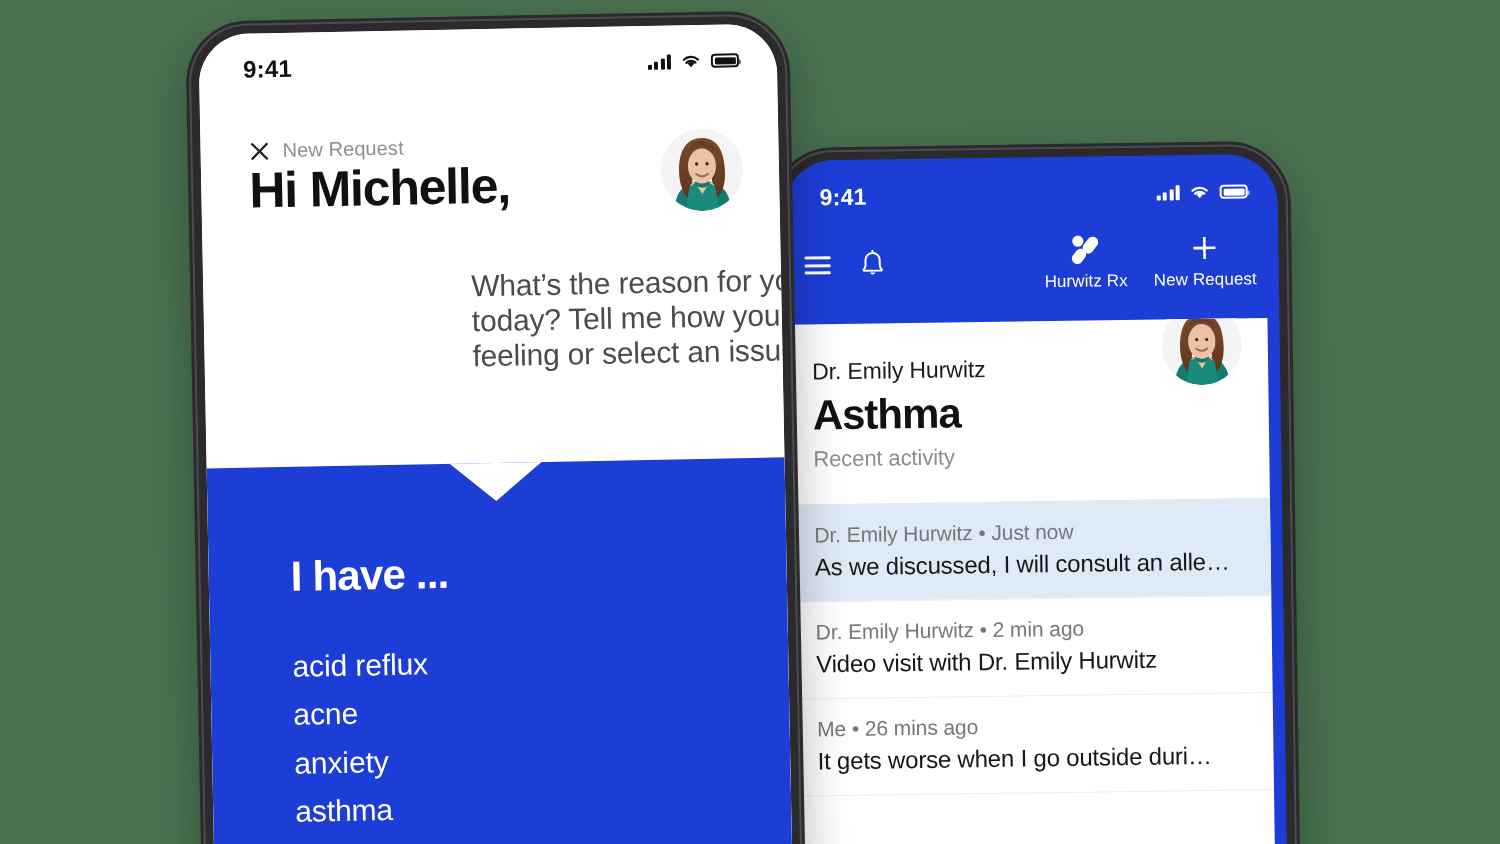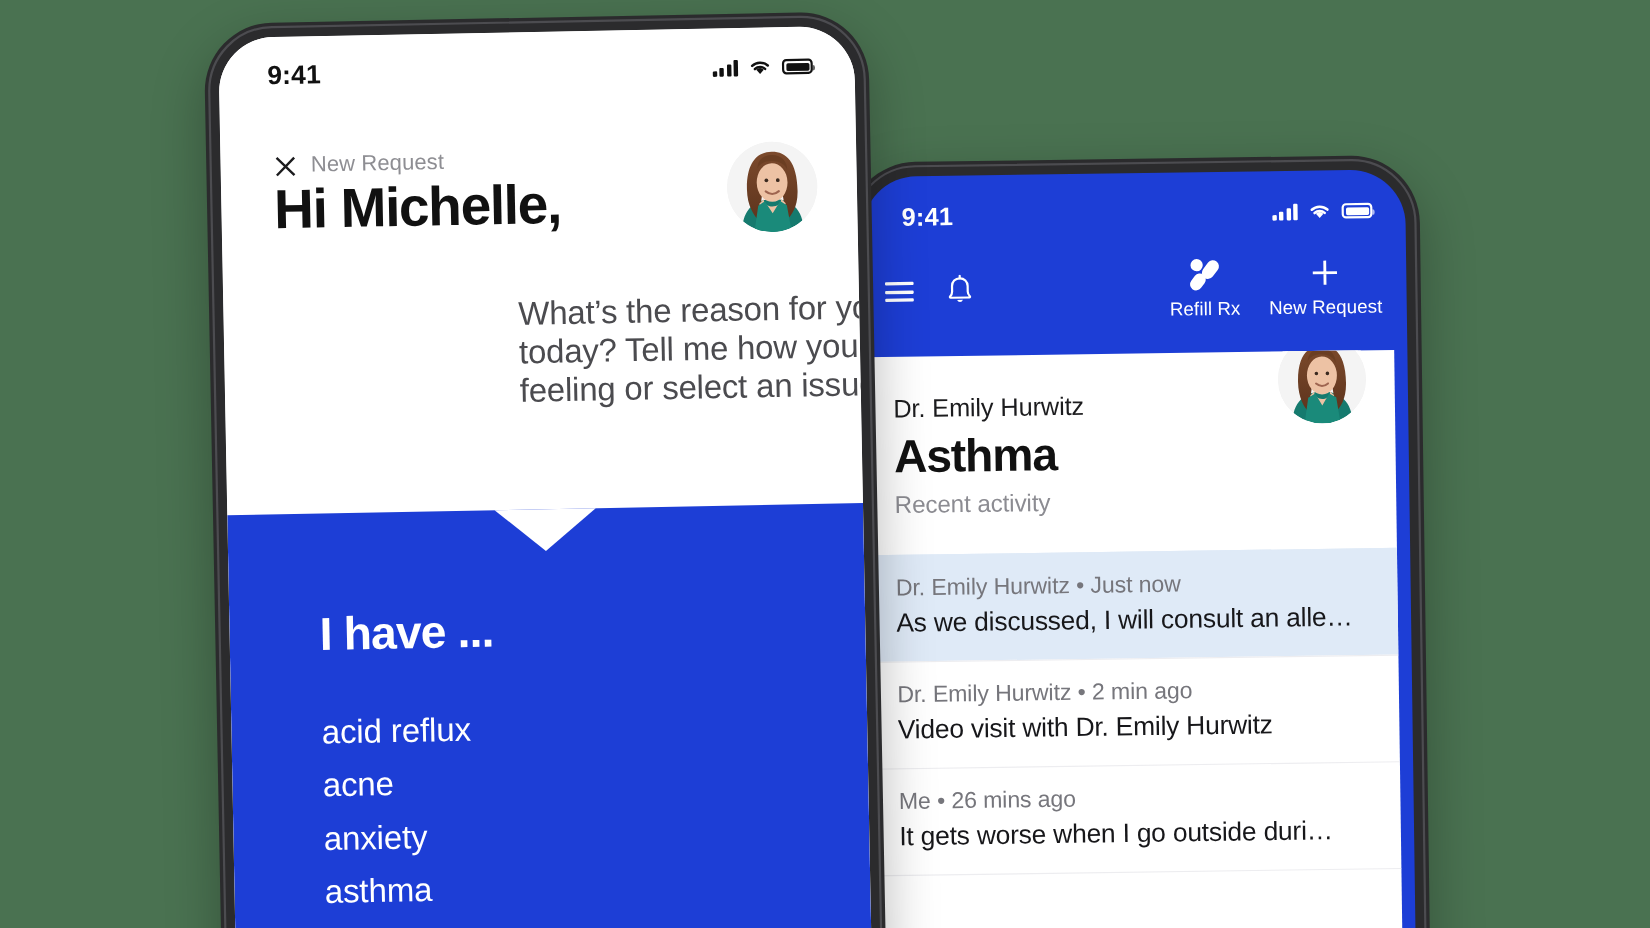--- a/index.html
+++ b/index.html
@@ -356,21 +356,21 @@
         <div class="tb-actions">
 
           <div class="tb-action">
             <span class="tb-action-glyph">
               <svg class="pill-icon" viewBox="0 0 34 32">
                 <circle cx="9.5" cy="7.5" r="5.6" fill="#fff"></circle>
                 <rect x="16.5" y="2.4" width="11" height="18.5" rx="5.5" fill="#fff" transform="rotate(38 22 11.6)"></rect>
                 <rect x="5" y="14.5" width="11" height="16.5" rx="5.5" fill="#fff" transform="rotate(38 10.5 22.7)"></rect>
               </svg>
             </span>
-            <span class="tb-action-label">Refill Rx</span>
+            <span class="tb-action-label">Hurwitz Rx</span>
           </div>
 
           <div class="tb-action">
             <span class="tb-action-glyph">
               <svg class="plus-icon" viewBox="0 0 30 30">
                 <path d="M15 4 V26 M4 15 H26" stroke="#fff" stroke-width="2.6" stroke-linecap="butt"></path>
               </svg>
             </span>
             <span class="tb-action-label">New Request</span>
           </div>

